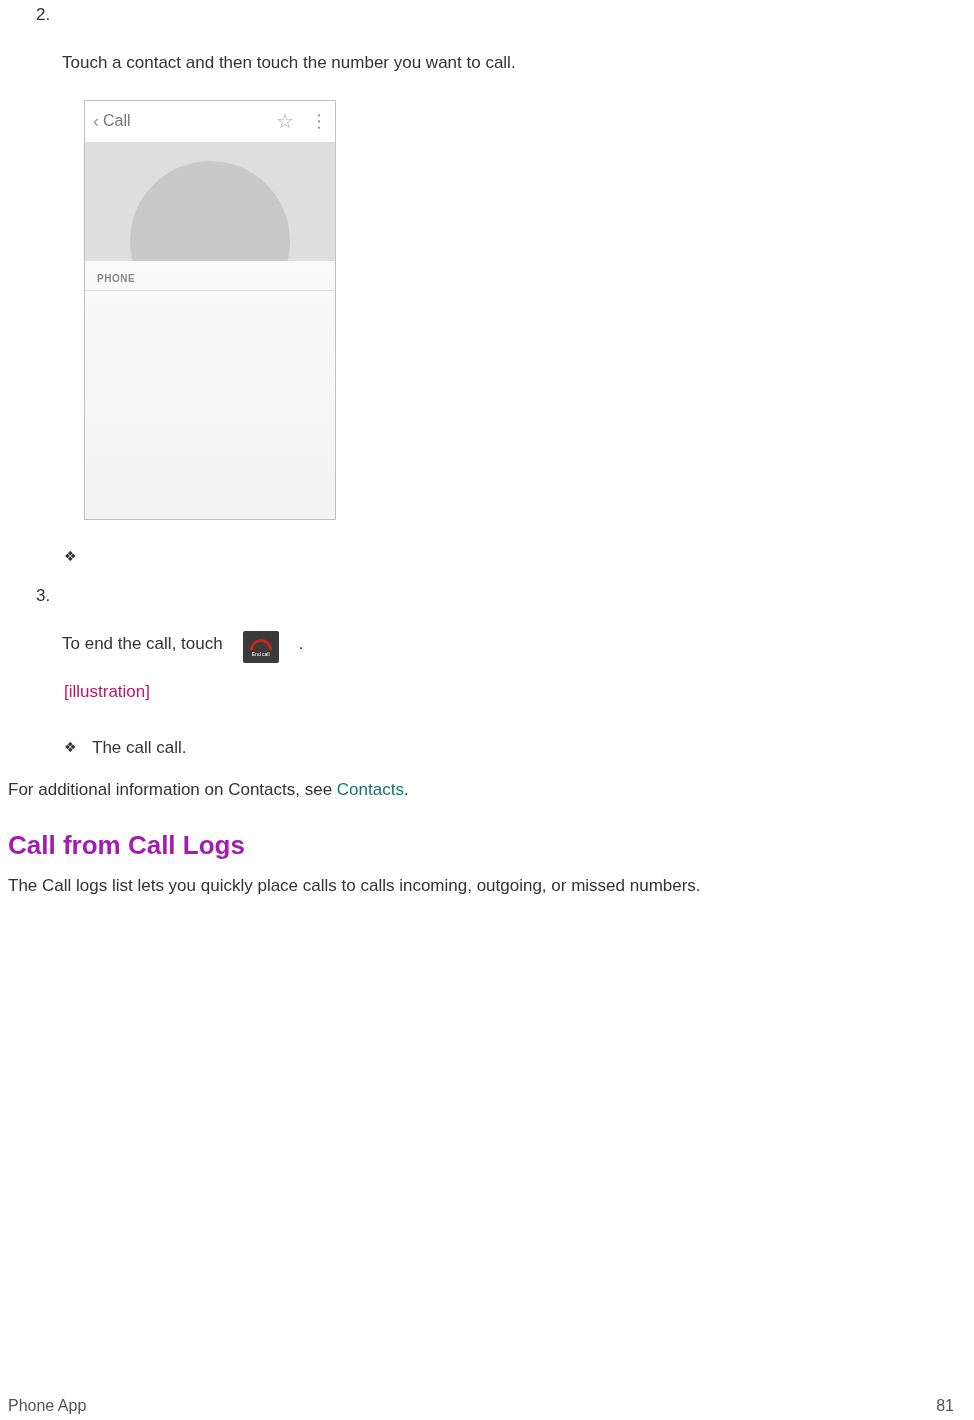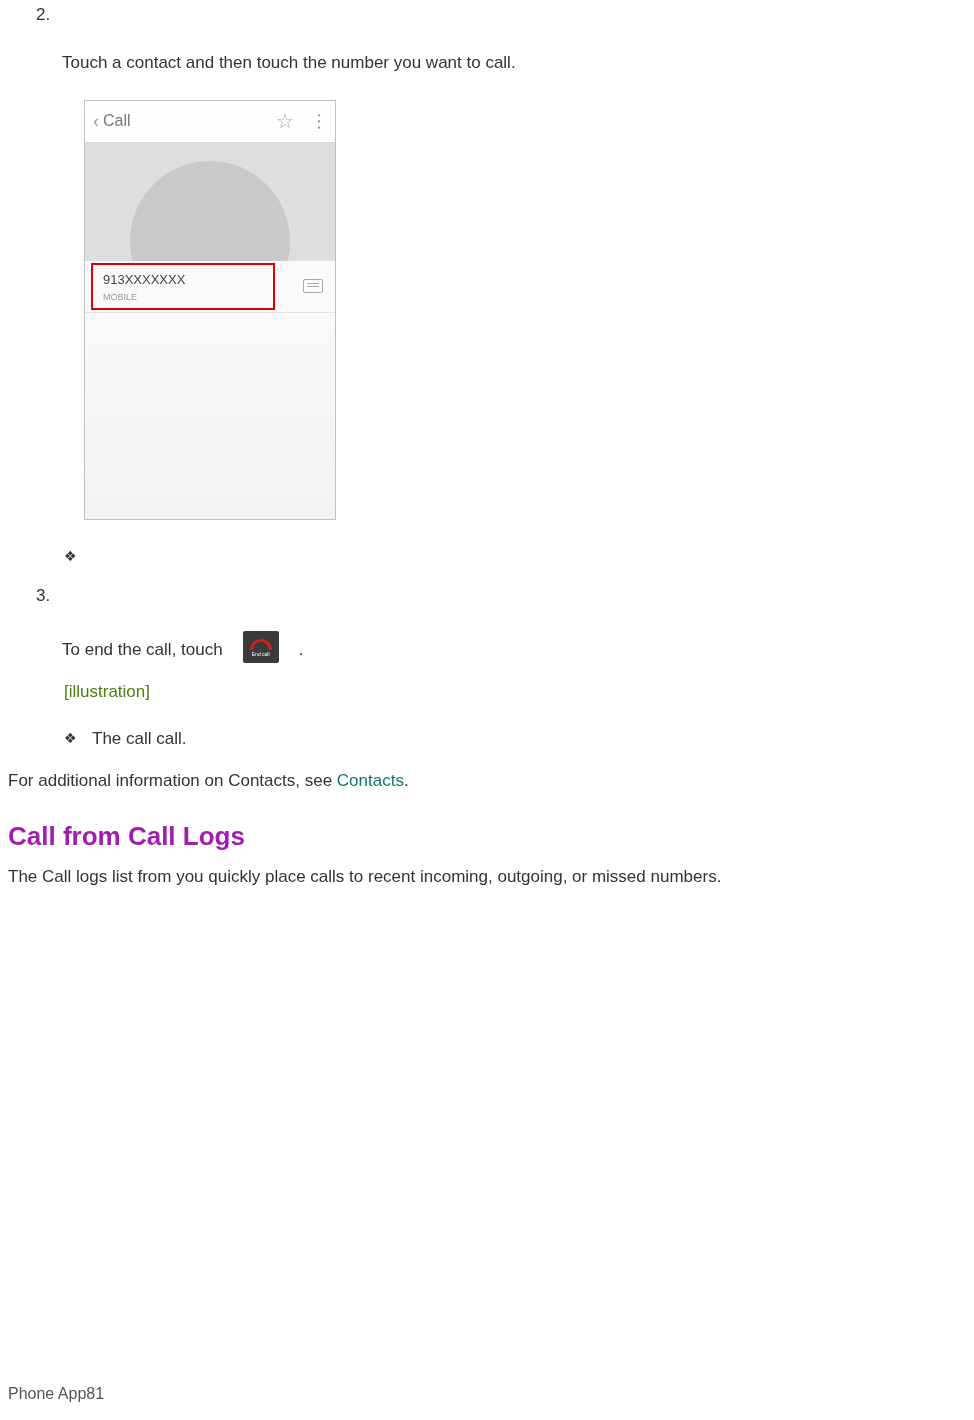--- a/index.html
+++ b/index.html
@@ -94,21 +94,21 @@
     .ss-phone-label { font-size: 9px; color: #999; margin-top: 2px; }
     .ss-msg-icon {
       margin-left: auto;
       margin-right: 12px;
       width: 20px; height: 14px;
       border: 1.5px solid #aaa;
       position: relative;
       border-radius: 2px;
     }
     .ss-msg-icon::after { content: ""; position: absolute; left: 3px; top: 3px; right: 3px; height: 1px; background: #aaa; box-shadow: 0 3px 0 #aaa; }
-    .inline-text-with-icon { display: flex; align-items: flex-end; flex-wrap: wrap; gap: 20px; }
+    .inline-text-with-icon { display: flex; align-items: flex-start; flex-wrap: wrap; gap: 20px; }
     .endcall-icon {
       display: inline-flex;
       align-items: center;
       justify-content: center;
       flex-direction: column;
       width: 36px;
       height: 32px;
       background: #3a3a3a;
       border-radius: 2px;
       vertical-align: middle;
@@ -118,41 +118,42 @@
       width: 22px;
       height: 11px;
       border: 3px solid #c22;
       border-bottom: none;
       border-radius: 22px 22px 0 0;
       margin-top: 4px;
     }
     .endcall-label { color: #fff; font-size: 5px; margin-top: 1px; }
     .illus-placeholder {
       margin-left: 56px;
-      margin-bottom: 22px;
-      color: #4d7c0f;
+      margin-bottom: 31px;
+      color: #be185d;
     }
     .para {
       margin-bottom: 24px;
     }
     .link { color: #0f766e; }
     .heading {
       font-family: Verdana, Arial, sans-serif;
       font-weight: bold;
       font-size: 26px;
       color: #a21caf;
       margin-bottom: 8px;
       margin-top: 4px;
     }
     .footer {
       position: absolute;
-      bottom: 14px;
+      bottom: 2px;
       left: 8px;
       right: 20px;
       display: flex;
+      justify-content: space-between;
       color: #555;
       font-size: 16px;
     }
   </style>
 </head>
 <body>
 
 <div class="num-item">
   <div class="num">2.</div>
   <div class="txt">Touch a contact and then touch the number you want to call.</div>
@@ -164,27 +165,21 @@
     <span>Call</span>
     <span class="spacer"></span>
     <span class="star-icon">☆</span>
     <span class="dots">⋮</span>
   </div>
   <div class="ss-avatar-area">
     <div class="ss-avatar-circle">
       
     </div>
   </div>
-  <div class="ss-phone-row">
-    <div class="ss-phone-number-block">
-      <div class="ss-phone-num">913XXXXXXX</div>
-      <div class="ss-phone-label">MOBILE</div>
-    </div>
-    <div class="ss-msg-icon"></div>
-  </div>
+  <div class="ss-section-header">PHONE</div>
 </div>
 
 <div class="bullet-item">
   <span class="glyph">❖</span>
 </div>
 
 <div class="num-item">
   <div class="num">3.</div>
   <div class="txt inline-text-with-icon">
     <span>To end the call, touch</span>
@@ -201,18 +196,18 @@
 <div class="bullet-item">
   <span class="glyph">❖</span>
   <span>The call call.</span>
 </div>
 
 <div class="para">
   <span>For additional information on Contacts, see </span><span class="link">Contacts</span><span>.</span>
 </div>
 
 <div class="heading">Call from Call Logs</div>
-<div class="para">The Call logs list from you quickly place calls to recent incoming, outgoing, or missed numbers.</div>
+<div class="para">The Call logs list lets you quickly place calls to calls incoming, outgoing, or missed numbers.</div>
 
 <div class="footer">
   <span>Phone App</span>
   <span>81</span>
 </div>
 
 </body></html>

